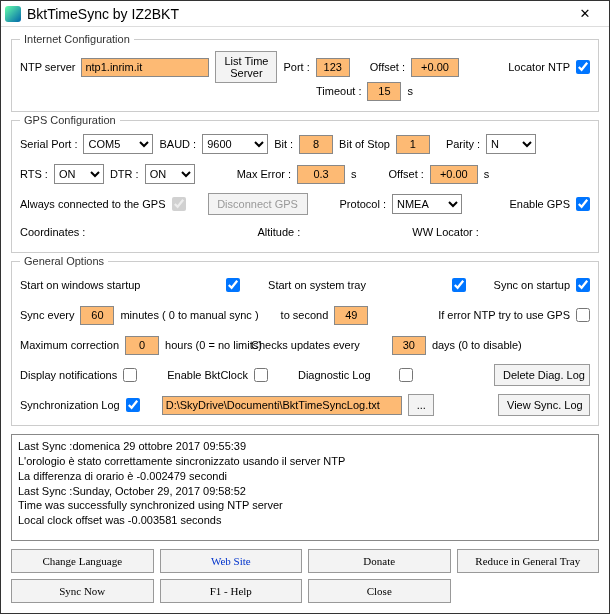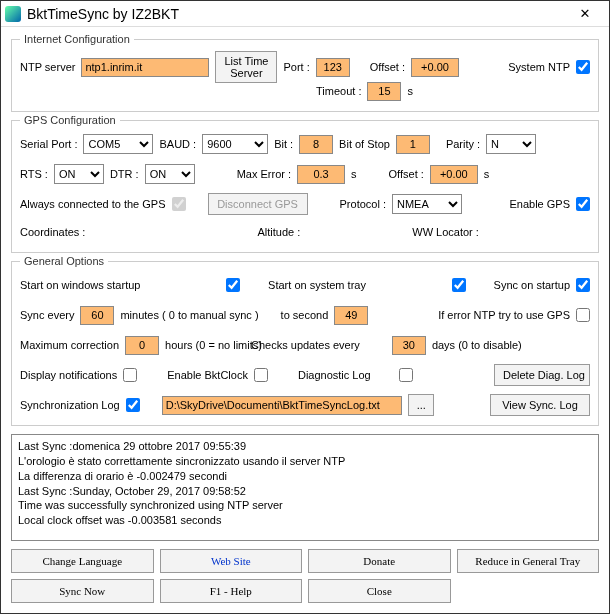--- a/index.html
+++ b/index.html
@@ -134,21 +134,21 @@
       <div class="row">
         <span class="label">NTP server</span>
         <input type="text" class="w130" value="ntp1.inrim.it" style="">
         <button class="tall" style="width:62px;line-height:1.1;white-space:normal;">List Time Server</button>
         <span class="label">Port :</span>
         <input type="text" class="w40 center" value="123" style="">
         <span style="width:8px"></span>
         <span class="label">Offset :</span>
         <input type="text" class="w60 center" value="+0.00" style="">
         <span class="spacer"></span>
-        <span class="label">System NTP</span>
+        <span class="label">Locator NTP</span>
         <input type="checkbox" checked="" style="">
       </div>
       <div class="row" style="justify-content:flex-start; padding-left:296px; margin-top:-4px;">
         <span class="label">Timeout :</span>
         <input type="text" class="w40 center" value="15" style="">
         <span class="label">s</span>
       </div>
     </fieldset>
 
     <fieldset>
@@ -248,21 +248,21 @@
         <span class="spacer"></span>
         <button style="width:96px">Delete Diag. Log</button>
       </div>
       <div class="row" style="margin-top:6px;">
         <span class="label">Synchronization Log</span>
         <input type="checkbox" checked="" style="">
         <span style="width:10px"></span>
         <input type="text" class="w250" value="D:\SkyDrive\Documenti\BktTimeSyncLog.txt" style="">
         <button style="width:26px">...</button>
         <span class="spacer"></span>
-        <button style="width:100px">View Sync. Log</button>
+        <button style="width:92px">View Sync. Log</button>
       </div>
     </fieldset>
 
     <div class="log">Last Sync :domenica 29 ottobre 2017 09:55:39
 L'orologio è stato correttamente sincronizzato usando il server NTP
 La differenza di orario è -0.002479 secondi
 Last Sync :Sunday, October 29, 2017 09:58:52
 Time was successfully synchronized using NTP server
 Local clock offset was -0.003581 seconds</div>
 

